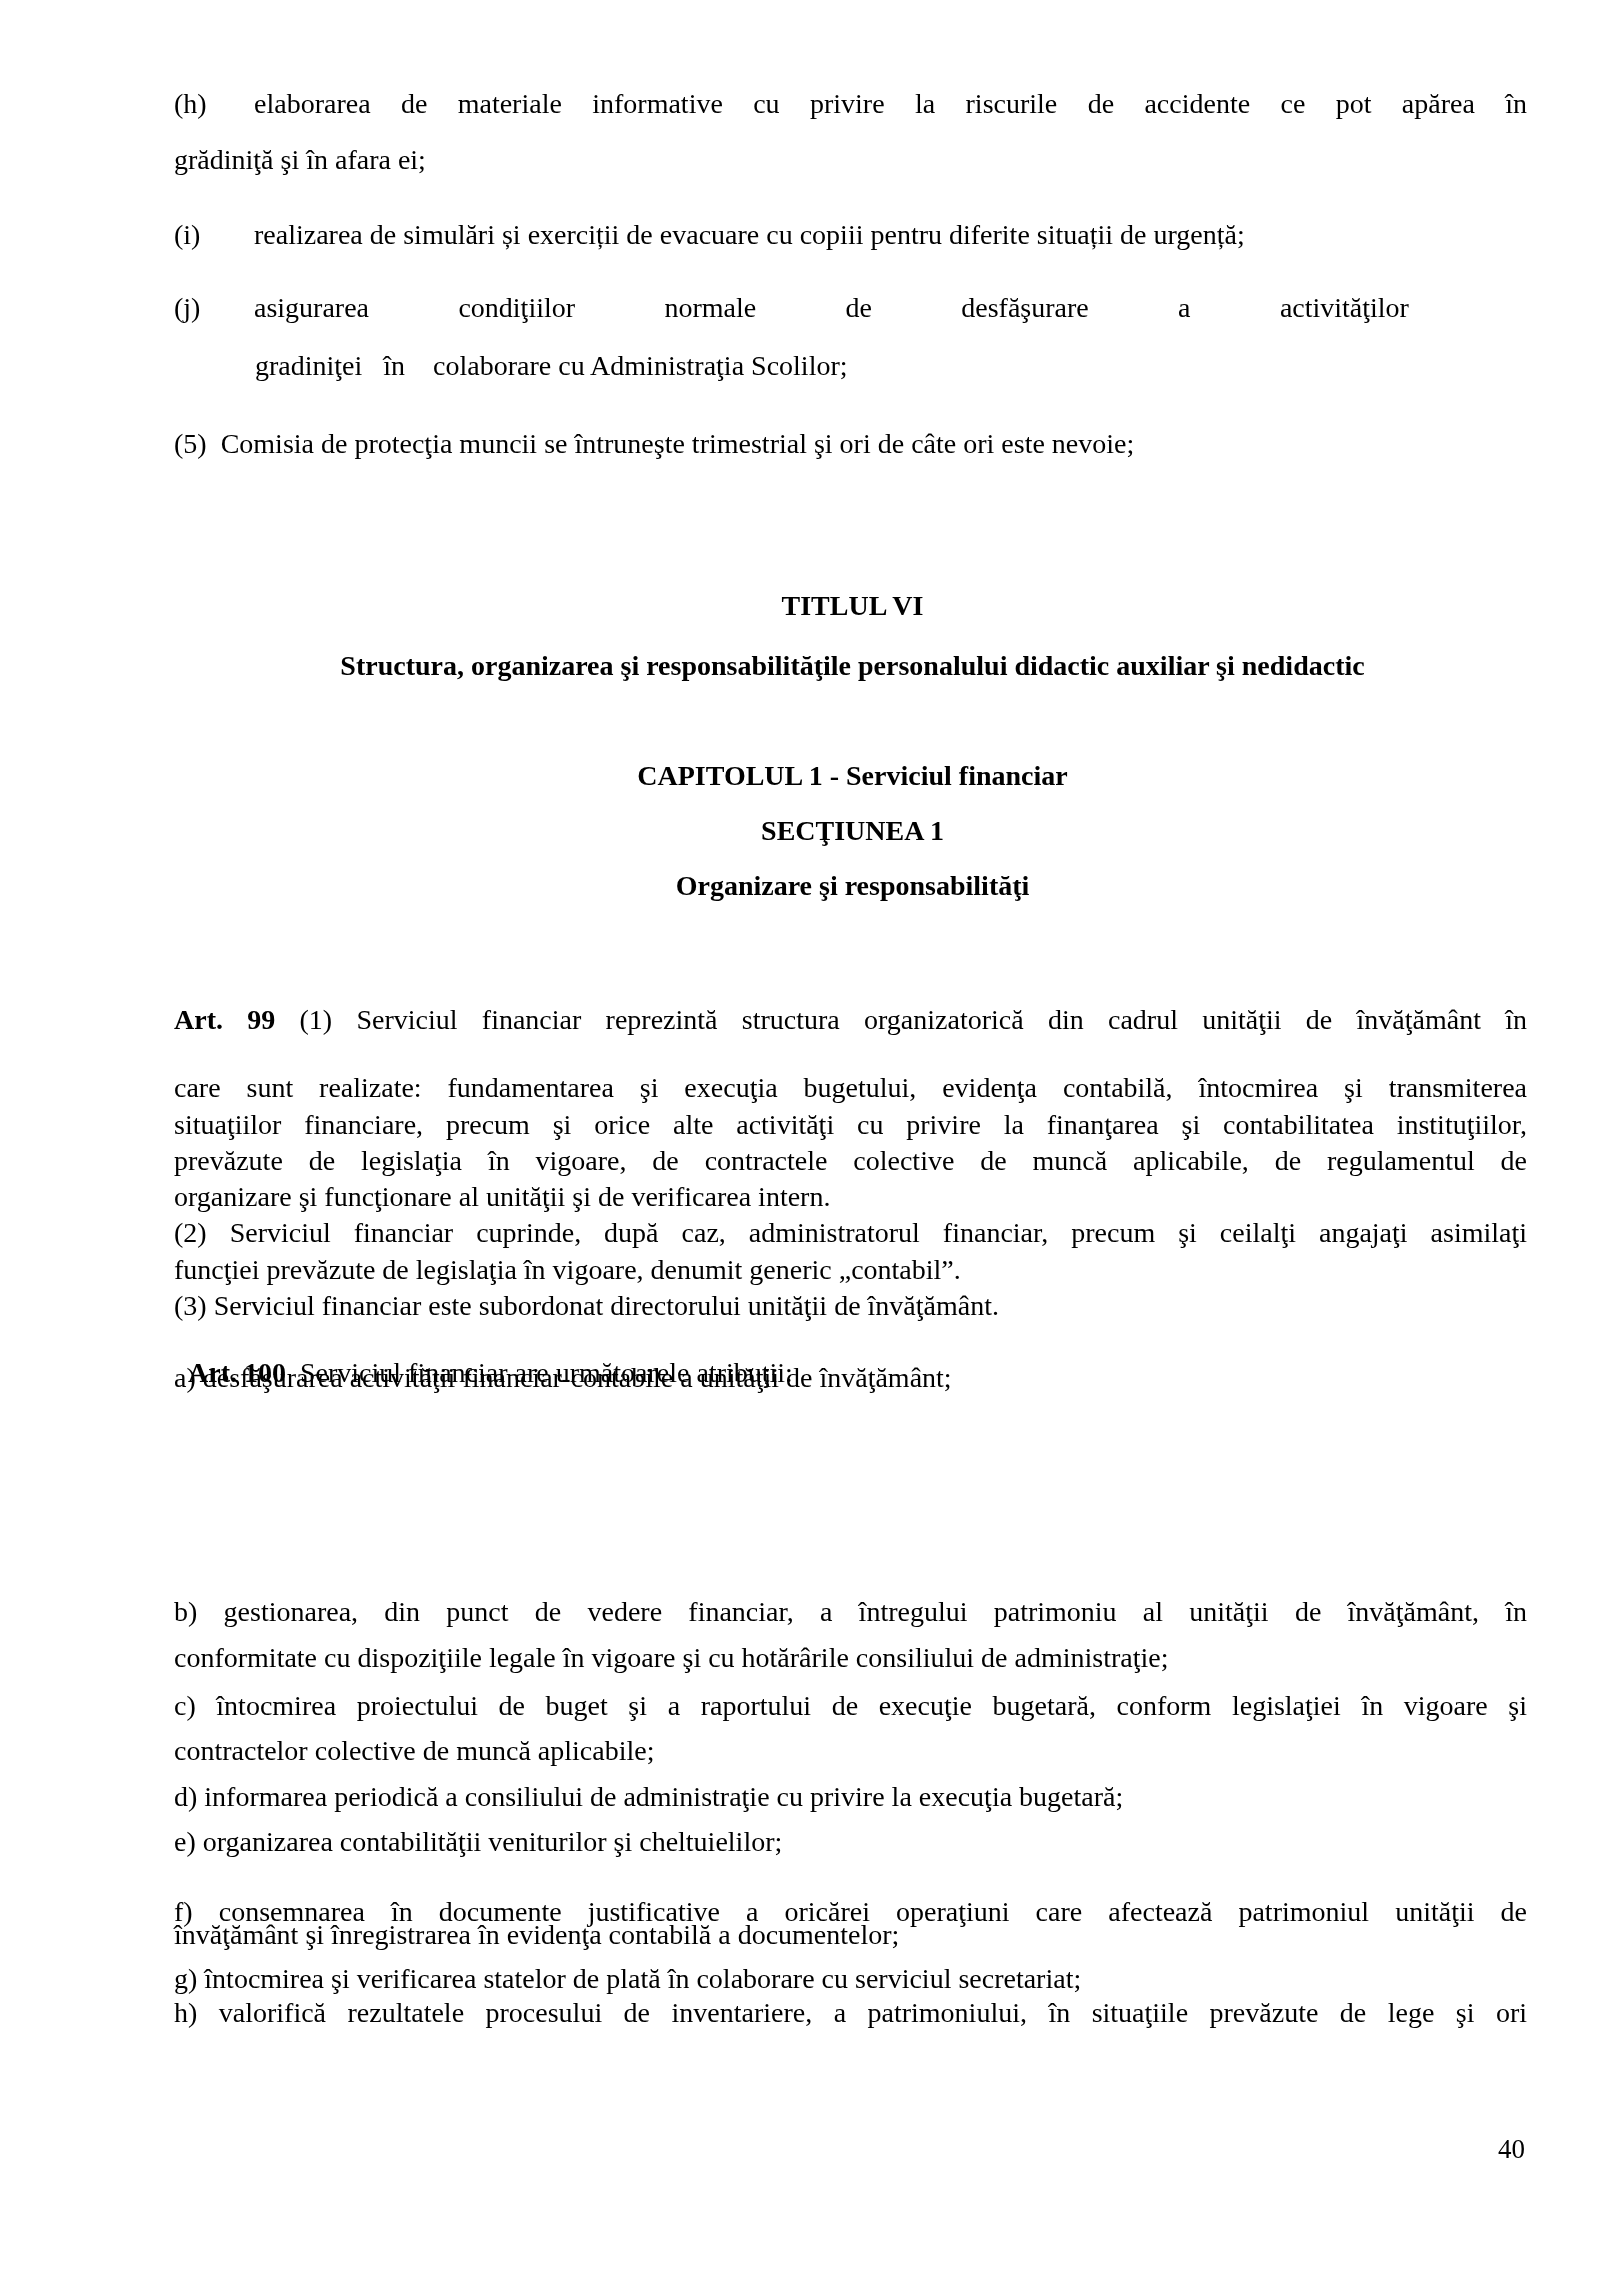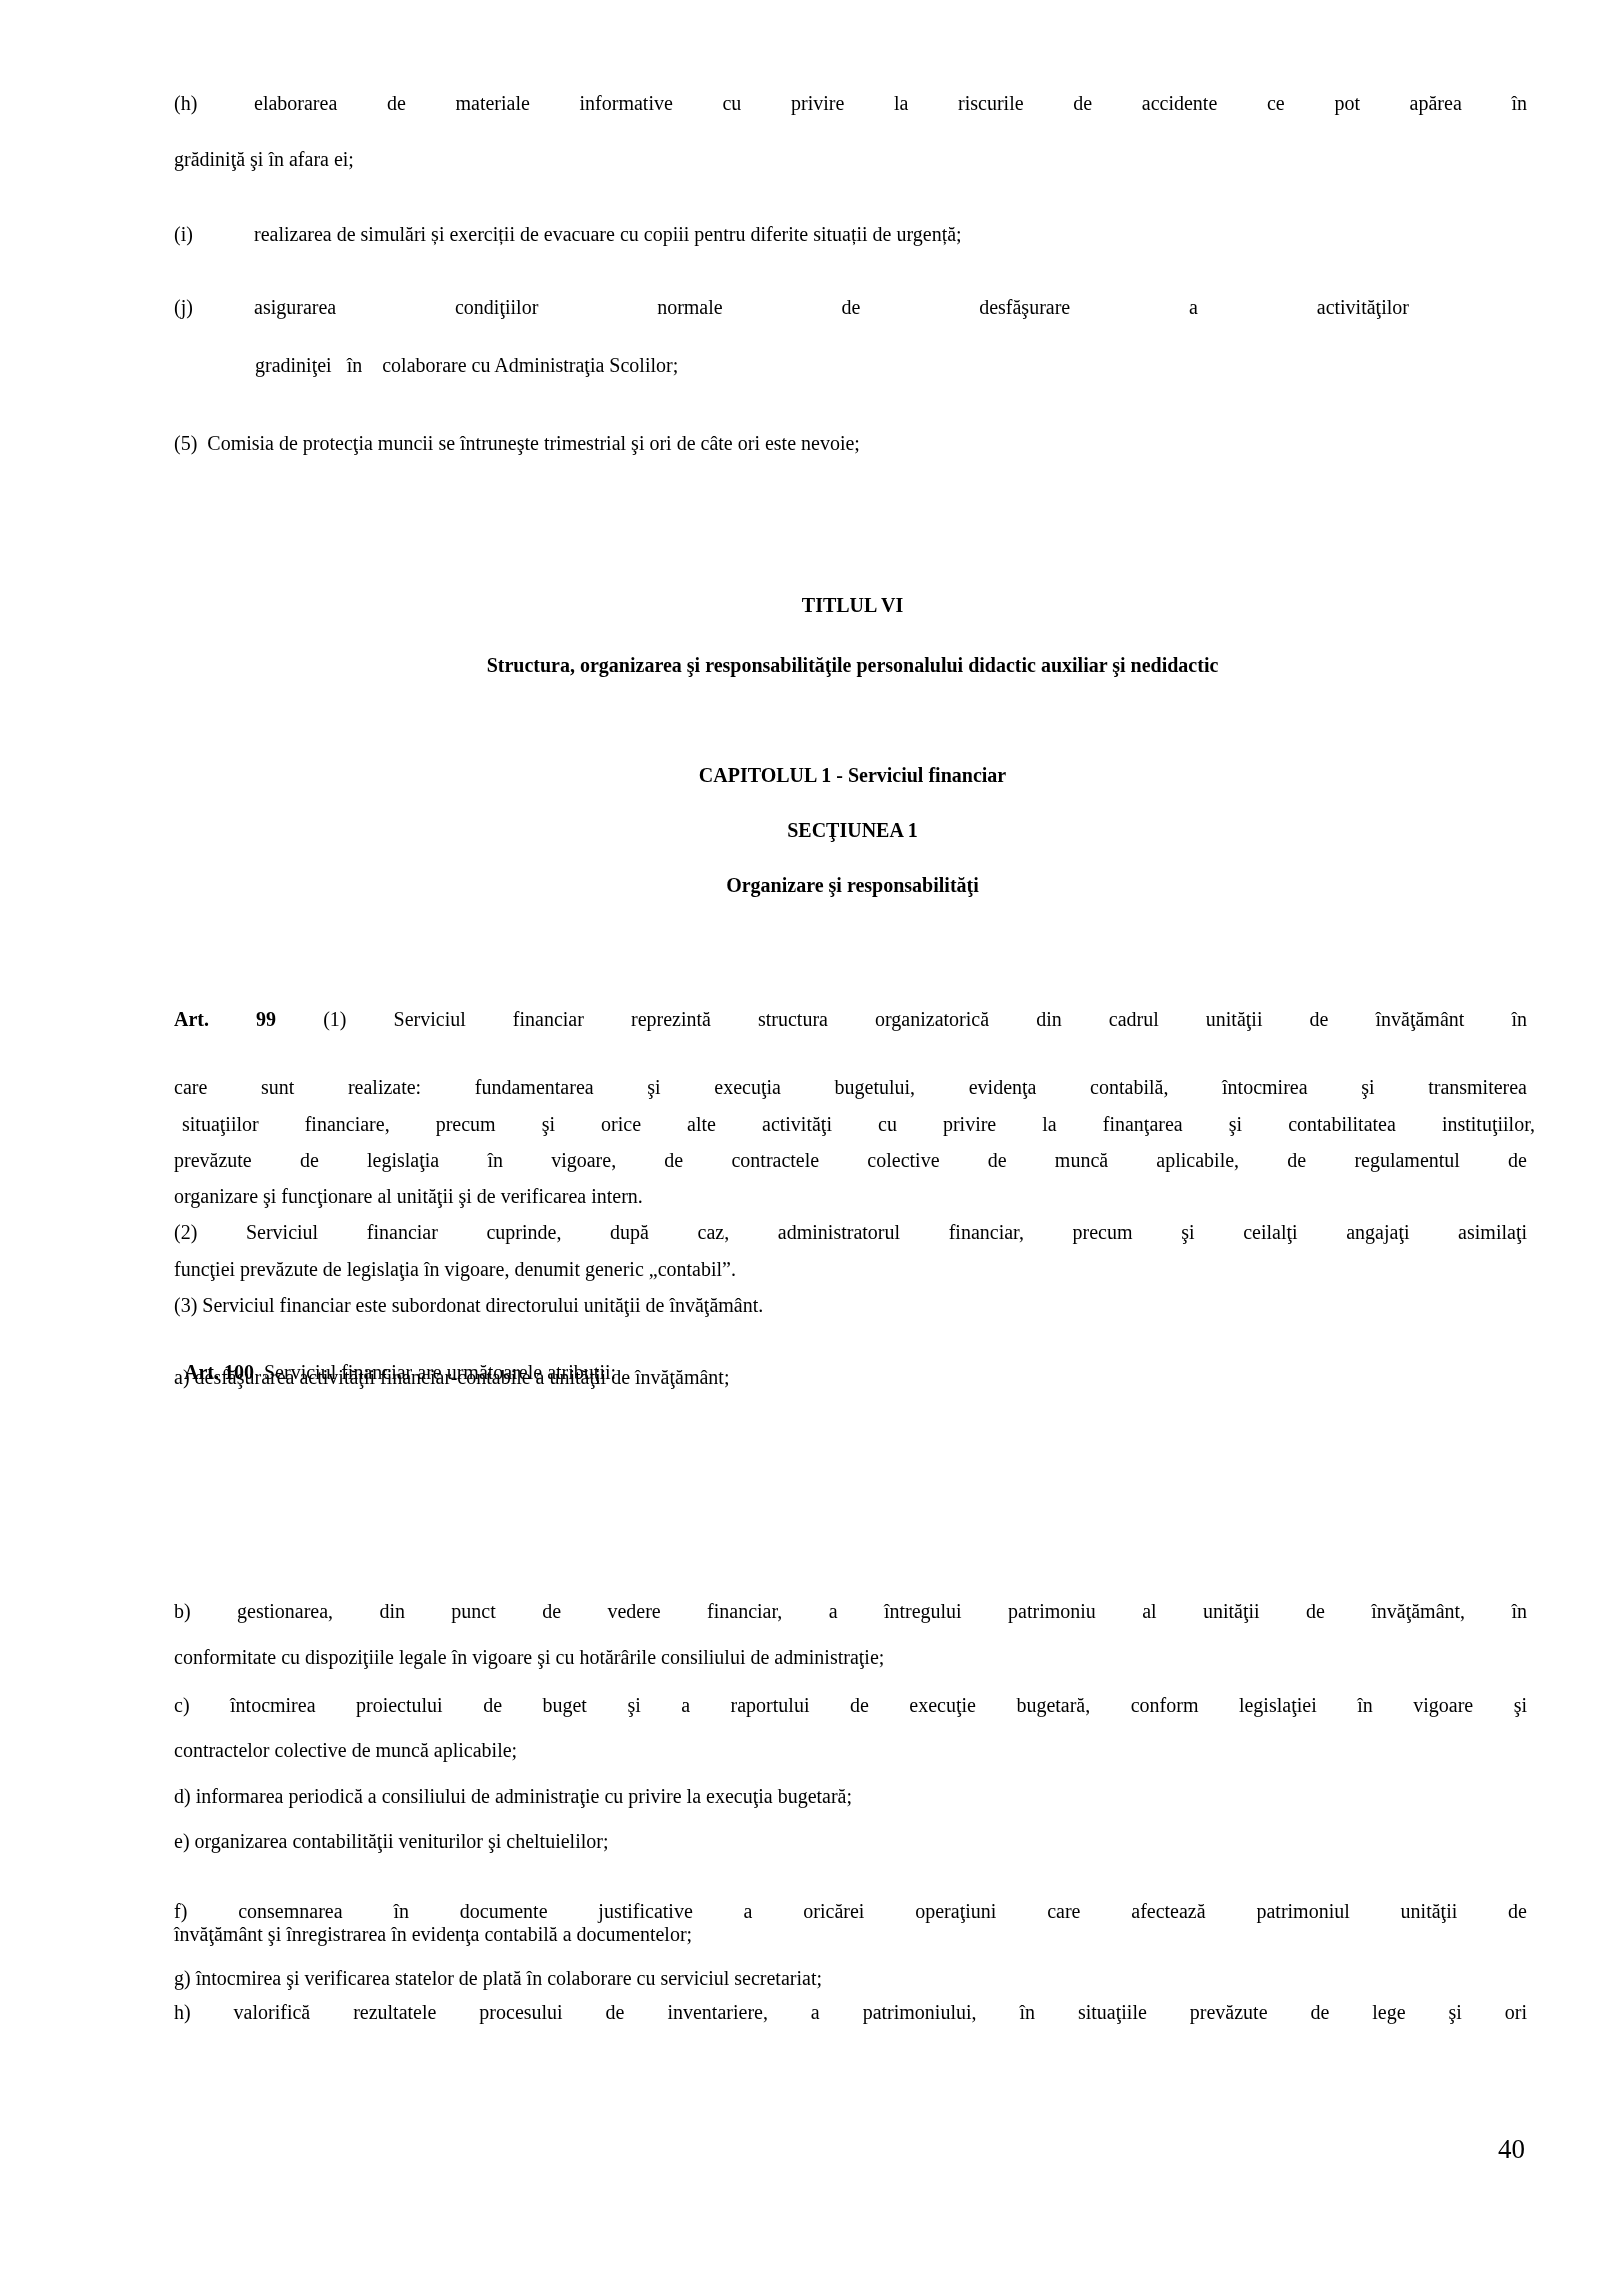--- a/index.html
+++ b/index.html
@@ -1,18 +1,18 @@
 <!DOCTYPE html>
 <html><head>
 <meta charset="utf-8">
 <style>
   html, body { margin: 0; padding: 0; background: #ffffff; }
   body { width: 1622px; height: 2293px; position: relative; overflow: hidden;
          font-family: "Liberation Serif", "DejaVu Serif", serif; color: #000; }
-  .line { position: absolute; font-size: 20px; line-height: 31px; white-space: nowrap; }
+  .line { position: absolute; font-size: 28px; line-height: 31px; white-space: nowrap; }
   .just { left: 174px; width: 1353px; text-align: justify; text-align-last: justify; white-space: normal; height: 31px; overflow: hidden; }
   .left { left: 174px; }
   .center { left: 0; width: 1705px; text-align: center; font-weight: bold; }
   .b { font-weight: bold; }
   .lbl { display: inline-block; width: 80px; }
   .spread { display: flex; justify-content: space-between; }
   .pagenum { position: absolute; right: 97px; font-size: 27px; line-height: 29px; }
 </style>
 </head>
 <body>
@@ -45,21 +45,21 @@
 <div class="line center" style="top:590px;">TITLUL VI</div>
 <div class="line center" style="top:650px;">Structura, organizarea şi responsabilităţile personalului didactic auxiliar şi nedidactic</div>
 <div class="line center" style="top:760px;">CAPITOLUL 1 - Serviciul financiar</div>
 <div class="line center" style="top:815px;">SECŢIUNEA 1</div>
 <div class="line center" style="top:870px;">Organizare şi responsabilităţi</div>
 
 <div class="line just" style="top:1004px;">
   <span class="b">Art. 99</span><span> (1) Serviciul financiar reprezintă structura organizatorică din cadrul unităţii de învăţământ în</span>
 </div>
 <div class="line just" style="top:1072px;">care sunt realizate: fundamentarea şi execuţia bugetului, evidenţa contabilă, întocmirea şi transmiterea</div>
-<div class="line just" style="top:1109px;margin-left:8px;">situaţiilor financiare, precum şi orice alte activităţi cu privire la finanţarea şi contabilitatea instituţiilor,</div>
+<div class="line just" style="top:1109px;">situaţiilor financiare, precum şi orice alte activităţi cu privire la finanţarea şi contabilitatea instituţiilor,</div>
 <div class="line just" style="top:1145px;">prevăzute de legislaţia în vigoare, de contractele colective de muncă aplicabile, de regulamentul de</div>
 <div class="line left" style="top:1181px;">organizare şi funcţionare al unităţii şi de verificarea intern.</div>
 <div class="line just" style="top:1217px;">(2) Serviciul financiar cuprinde, după caz, administratorul financiar, precum şi ceilalţi angajaţi asimilaţi</div>
 <div class="line left" style="top:1254px;">funcţiei prevăzute de legislaţia în vigoare, denumit generic „contabil”.</div>
 <div class="line left" style="top:1290px;">(3) Serviciul financiar este subordonat directorului unităţii de învăţământ.</div>
 
 <div class="line left" style="top:1326px; white-space:pre;">
   <span class="b">Art. 100</span><span>  Serviciul financiar are următoarele atribuţii:</span>
 </div>
 <div class="line left" style="top:1362px;">a) desfăşurarea activităţii financiar-contabile a unităţii de învăţământ;</div>

